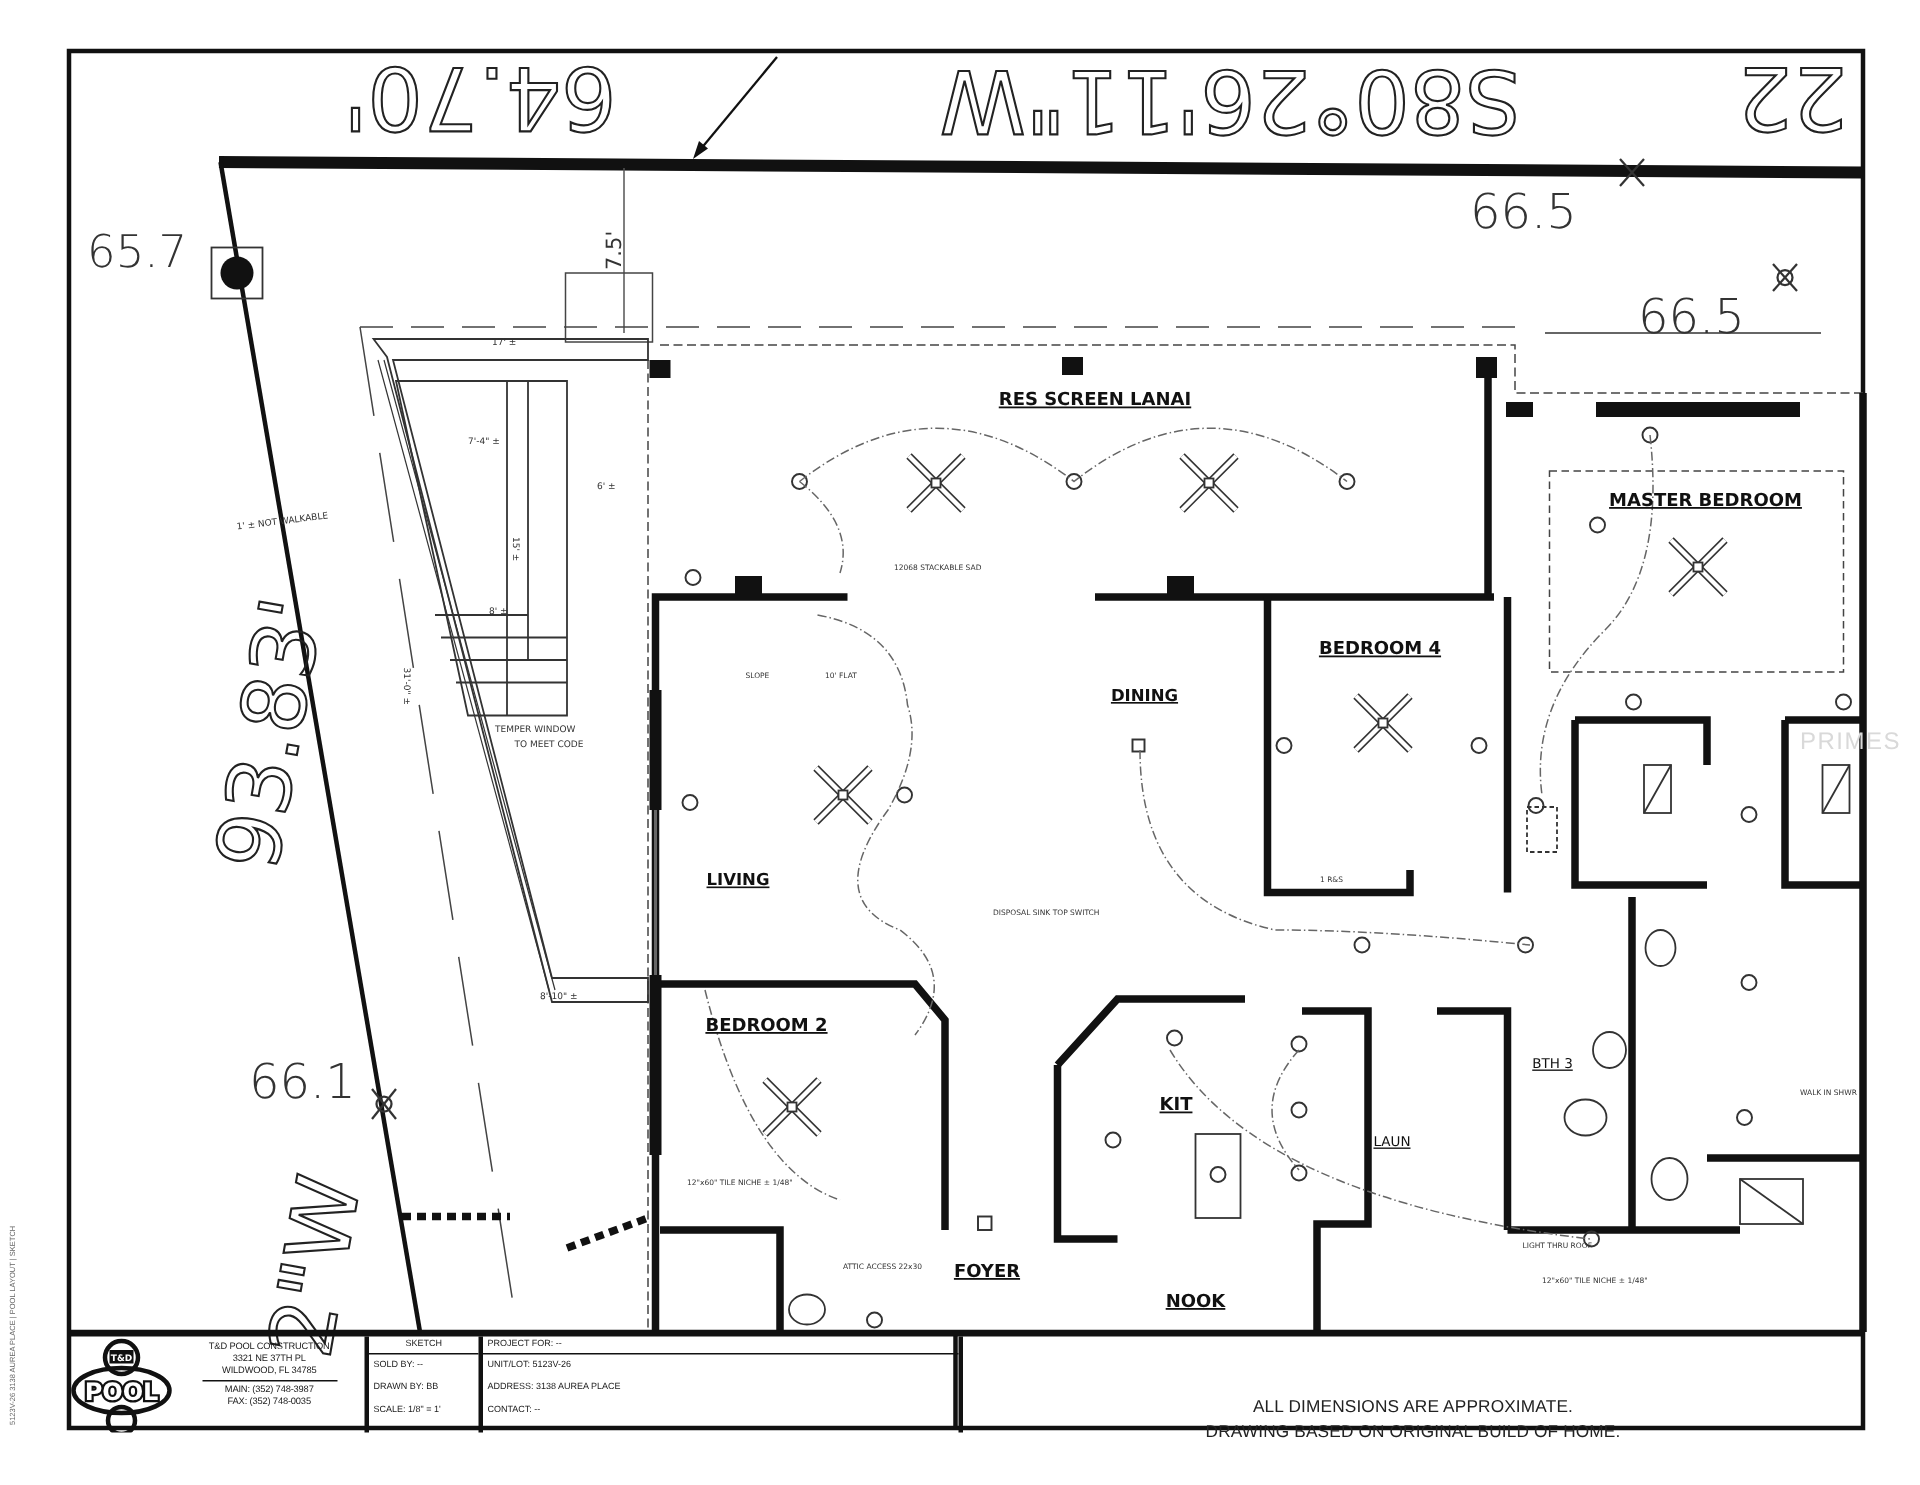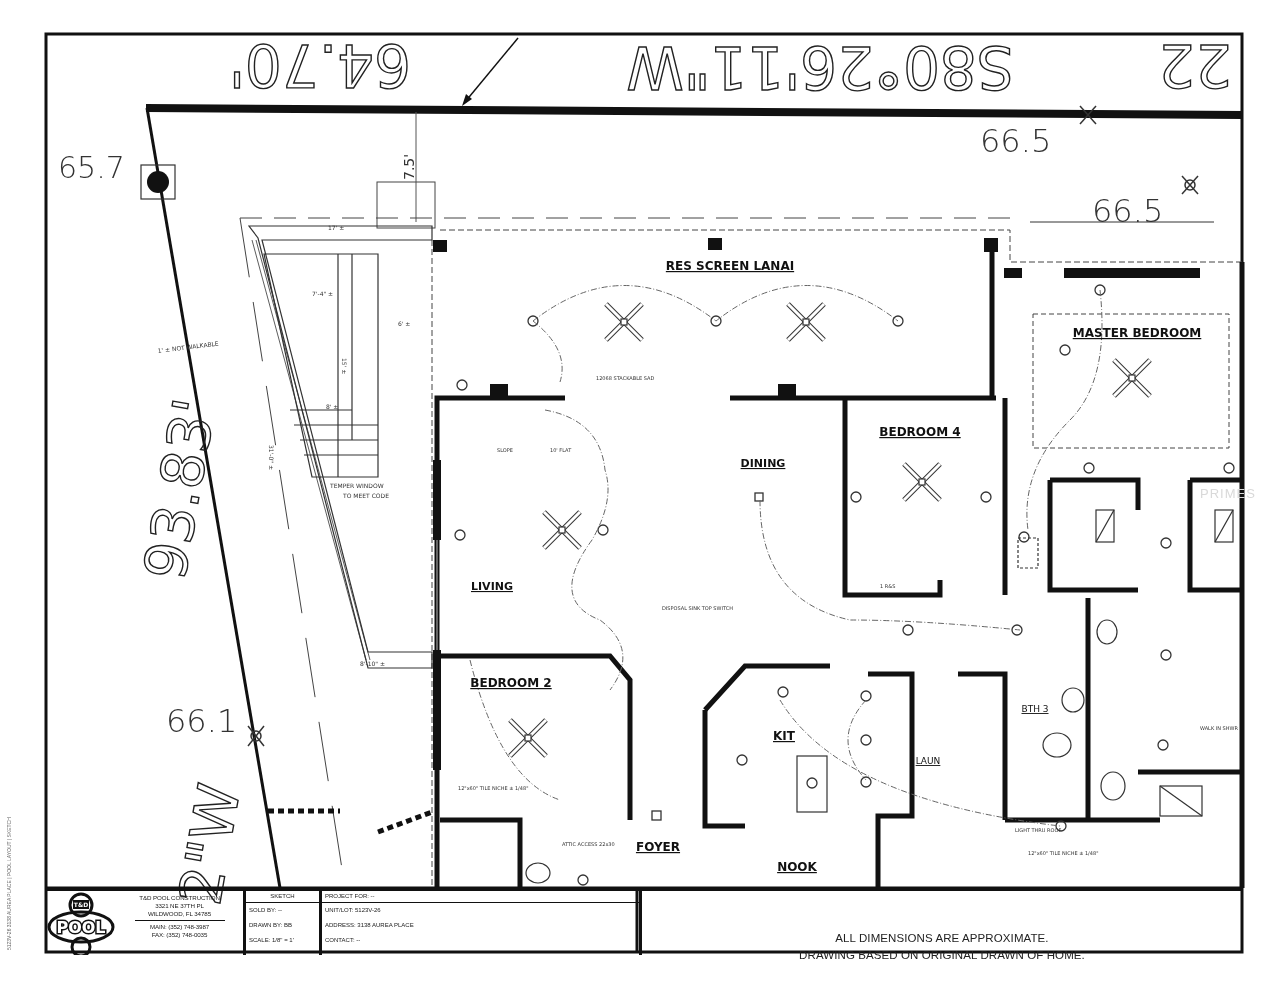--- a/index.html
+++ b/index.html
@@ -13,21 +13,21 @@
   .tb-company .l{font-size:6.2px;line-height:8px;letter-spacing:-0.1px;white-space:nowrap;}
   .tb-company .rule{width:90px;border-top:1px solid #111;margin:2px 0;}
   .tb-sketch{width:76px;border-right:3px solid #111;box-sizing:border-box;}
   .tb-sketch .hd{font-size:6px;text-align:center;border-bottom:1px solid #111;height:11px;line-height:11px;}
   .tb-sketch .row{font-size:6px;line-height:15px;padding-left:3px;white-space:nowrap;}
   .tb-project{width:320px;border-right:3px solid #111;box-sizing:border-box;}
   .tb-project .hd{font-size:6px;border-bottom:1px solid #111;height:11px;line-height:11px;padding-left:3px;}
   .tb-project .row{font-size:6px;line-height:15px;padding-left:3px;white-space:nowrap;}
   .tb-note{flex:1;display:flex;flex-direction:column;align-items:center;justify-content:center;font-size:11.5px;line-height:17px;color:#222;letter-spacing:0.1px;margin-top:48px;}
   .vtext{position:absolute;left:6px;top:950px;transform:rotate(-90deg);transform-origin:left top;font-size:5px;color:#666;white-space:nowrap;}
-  .watermark{position:absolute;left:1200px;top:486px;font-size:13px;color:#d9d9d9;letter-spacing:1px;}
+  .watermark{position:absolute;left:1200px;top:486px;font-size:16px;color:#d9d9d9;letter-spacing:1px;}
 </style>
 </head>
 <body>
 
 <div id="sheet">
 <svg width="1280" height="990" viewBox="0 0 1280 990" xmlns="http://www.w3.org/2000/svg">
 
   <rect x="46" y="34" width="1196" height="918" fill="none" stroke="#111" stroke-width="3"></rect>
 
   <line x1="146" y1="108" x2="1242" y2="115" stroke="#111" stroke-width="8"></line>
@@ -321,15 +321,15 @@
     <div class="row">SCALE: 1/8" = 1'</div>
   </div>
   <div class="tb-project">
     <div class="hd">PROJECT FOR: --</div>
     <div class="row">UNIT/LOT: 5123V-26</div>
     <div class="row">ADDRESS: 3138 AUREA PLACE</div>
     <div class="row">CONTACT: --</div>
   </div>
   <div class="tb-note">
     <div>ALL DIMENSIONS ARE APPROXIMATE.</div>
-    <div>DRAWING BASED ON ORIGINAL DRAWN OF HOME.</div>
+    <div>DRAWING BASED ON ORIGINAL BUILD OF HOME.</div>
   </div>
 </div>
 
 </body></html>

